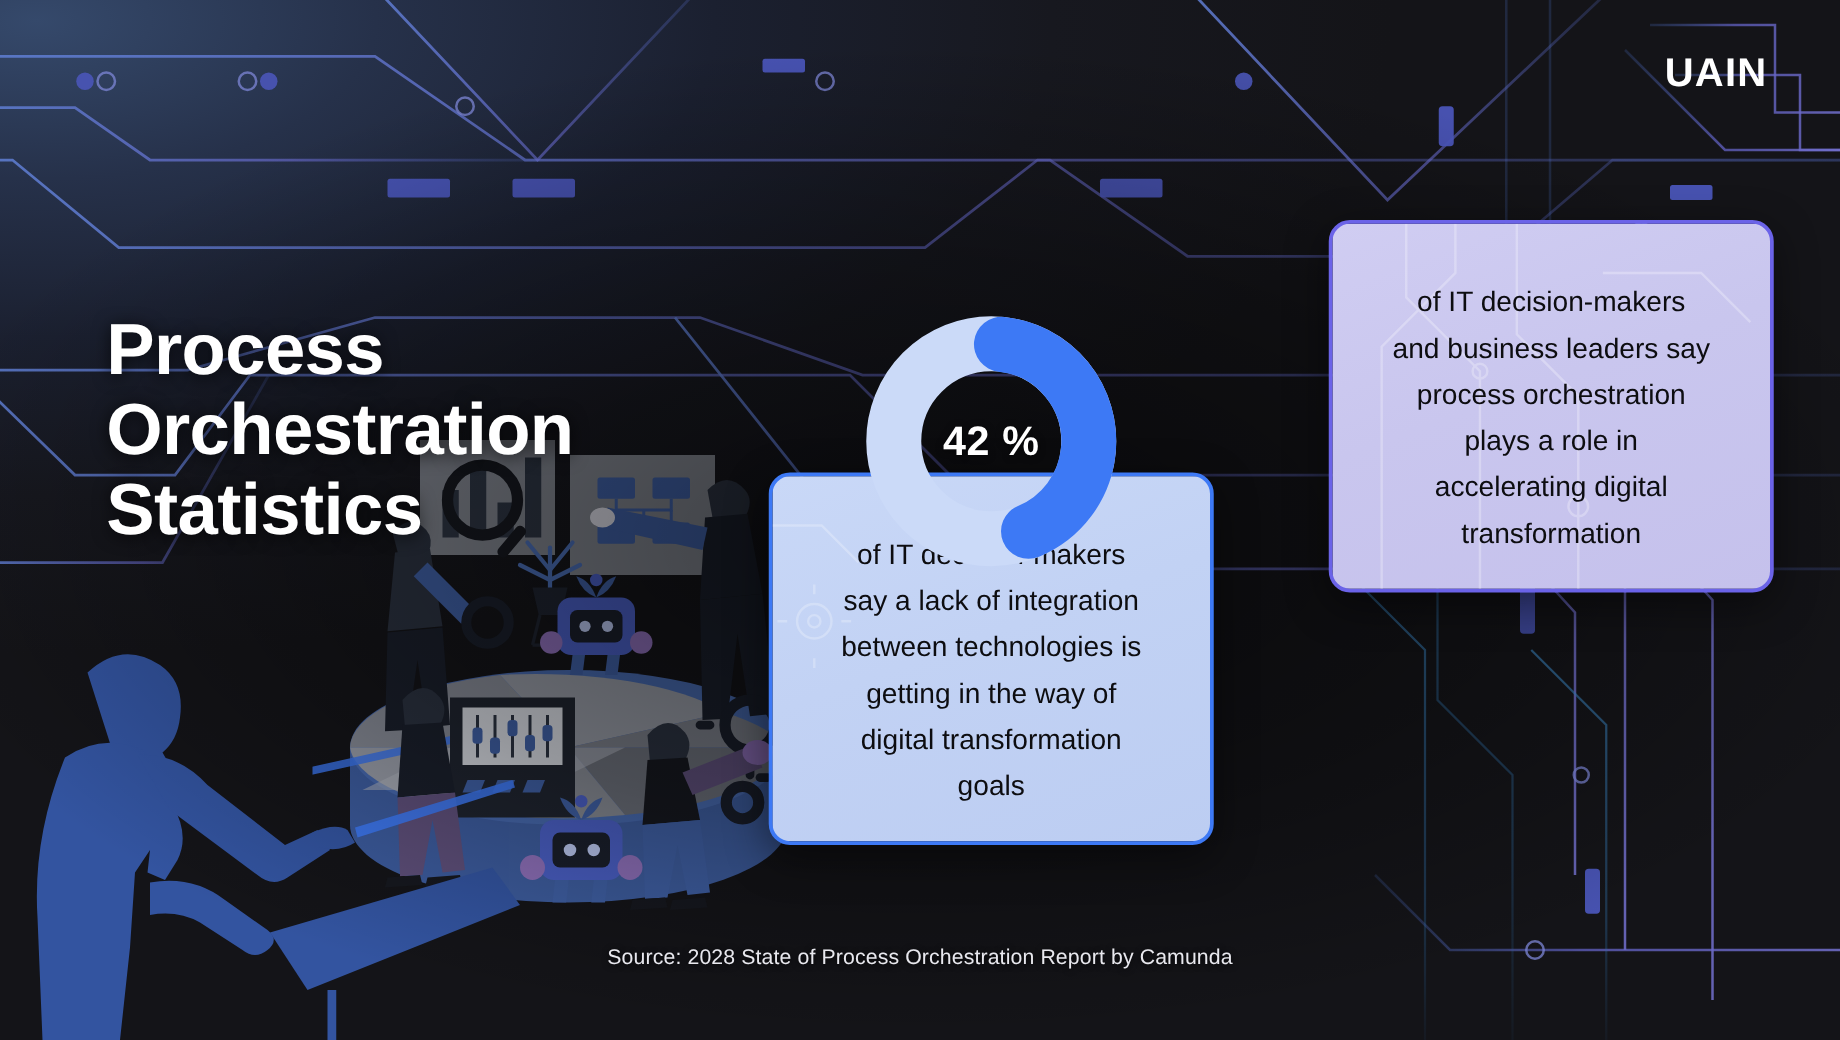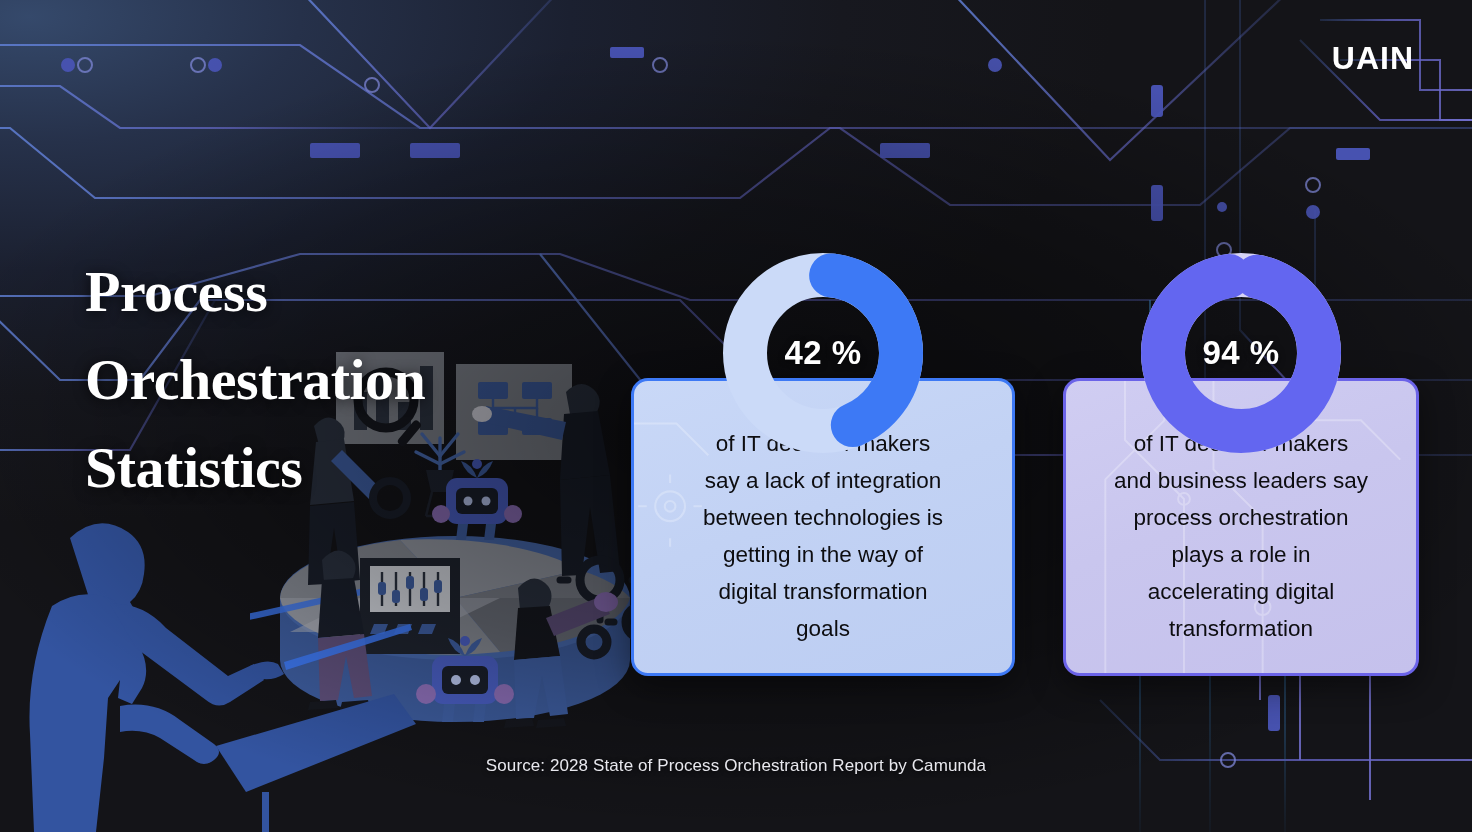--- a/index.html
+++ b/index.html
@@ -35,40 +35,39 @@
   .illus { position:absolute; }
   #illus-scene { left:250px; top:330px; width:420px; height:420px; }
   #conductor { left:0px; top:520px; width:420px; height:312px; }
 
   
   #title {
     position:absolute; left:85px; top:248px;
     width:560px;
     color:#ffffff;
     font-size:58px;
-    line-height:88px;
+    line-height:64px;
     font-weight:bold;
     letter-spacing:-0.5px;
     white-space:pre-line;
     text-shadow:0 2px 14px rgba(0,0,0,0.75);
-    font-family:Liberation Serif, serif;
   }
 
   
   #logo {
     position:absolute; right:58px; top:40px;
     color:#ffffff;
     font-size:32px;
     font-weight:bold;
     letter-spacing:1px;
   }
 
   
   .stat { position:absolute; }
-  #stat-0 { left:615px; top:252px; width:384px;margin-left:16px; }
+  #stat-0 { left:615px; top:252px; width:356px; }
   #stat-1 { left:1063px; top:252px; width:356px; }
 
   .donut-wrap {
     position:relative;
     width:202px; height:202px;
     margin:0 auto;
     z-index:3;
   }
   .donut-svg { position:absolute; inset:0; width:202px; height:202px; }
   .donut-label {
@@ -420,27 +419,20 @@
       <div class="card-inner">of IT decision-makers
 say a lack of integration
 between technologies is
 getting in the way of
 digital transformation
 goals</div>
     </div>
   </div>
 
   <div class="stat" id="stat-1">
-    <div class="donut-wrap">
-      <svg class="donut-svg" viewBox="0 0 202 202">
-        <circle cx="101" cy="101" r="78" fill="none" stroke="#D6D3F5" stroke-width="44"></circle>
-        <circle cx="101" cy="101" r="78" fill="none" stroke="#6366F0" stroke-width="44" stroke-linecap="round" stroke-dasharray="460.8 29.2" stroke-dashoffset="0" transform="rotate(-78 101 101)"></circle>
-      </svg>
-      <div class="donut-label">94 %</div>
-    </div>
     <div class="card" id="card-1">
       <svg class="card-texture" viewBox="0 0 356 300" preserveAspectRatio="none">
         <g fill="none" stroke="#ffffff" stroke-width="2" opacity="0.55">
           <path d="M60 -10 L60 60 L120 120 L120 300"></path>
           <path d="M100 -10 L100 40 L40 100 L40 300"></path>
           <path d="M150 -10 L150 90 L200 140 L200 300"></path>
           <circle cx="120" cy="120" r="6"></circle>
           <circle cx="200" cy="230" r="8"></circle>
           <path d="M220 40 L300 40 L340 80"></path>
         </g>

